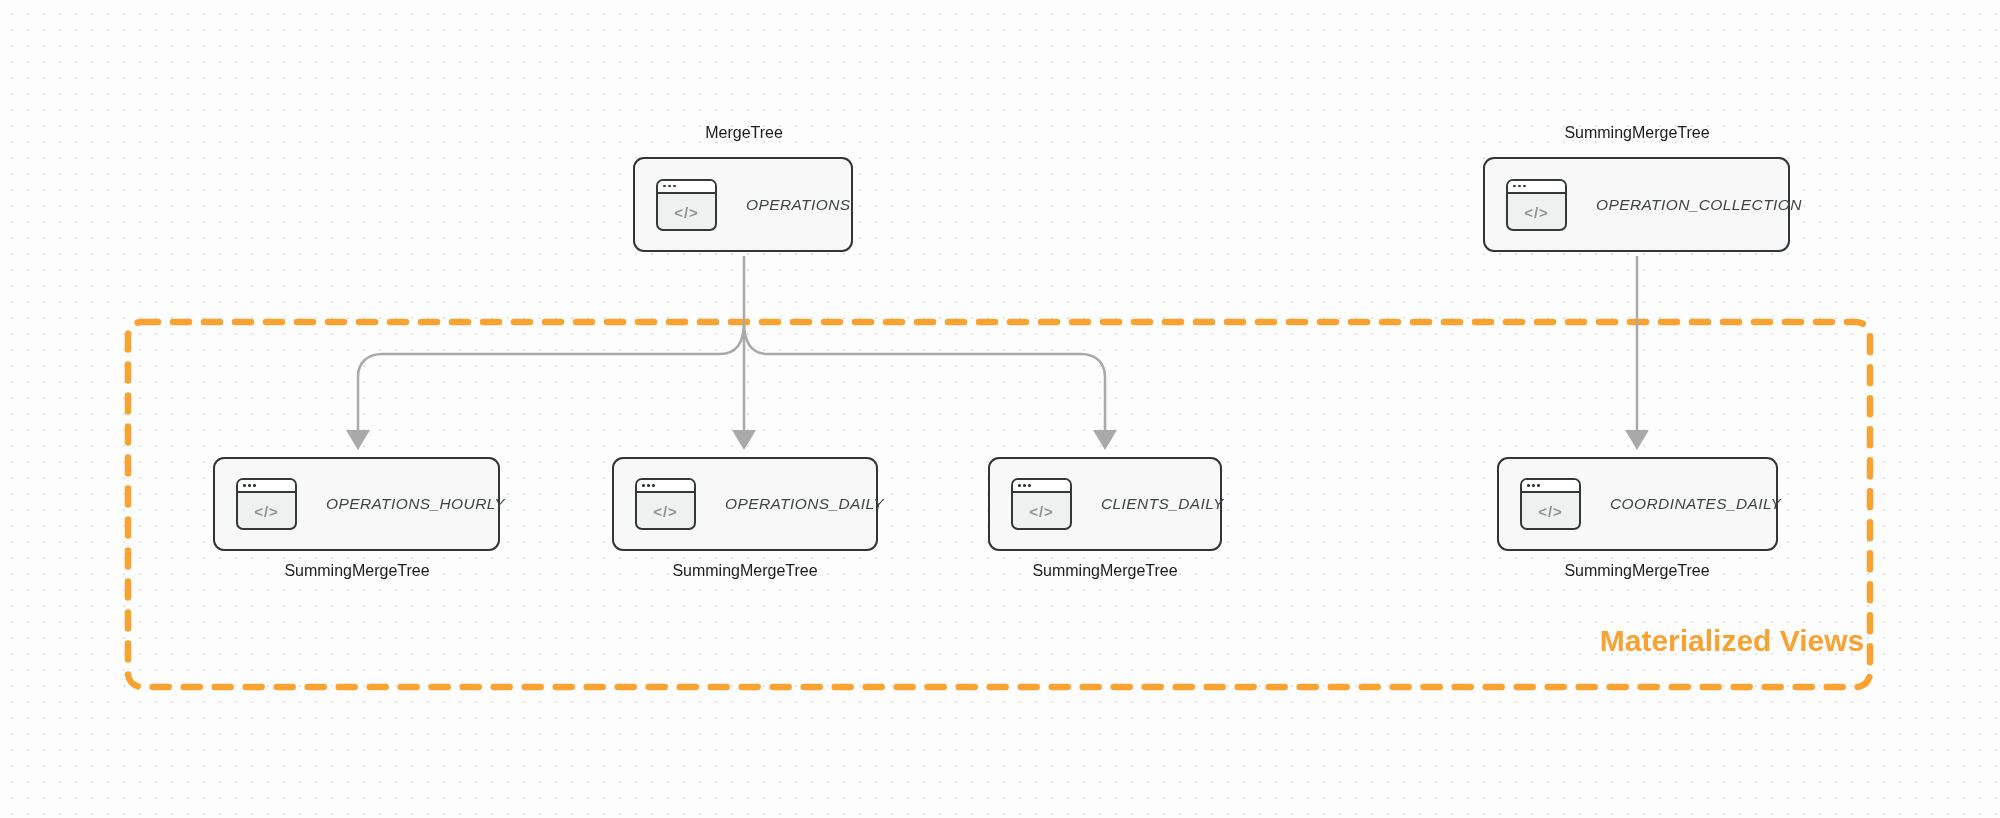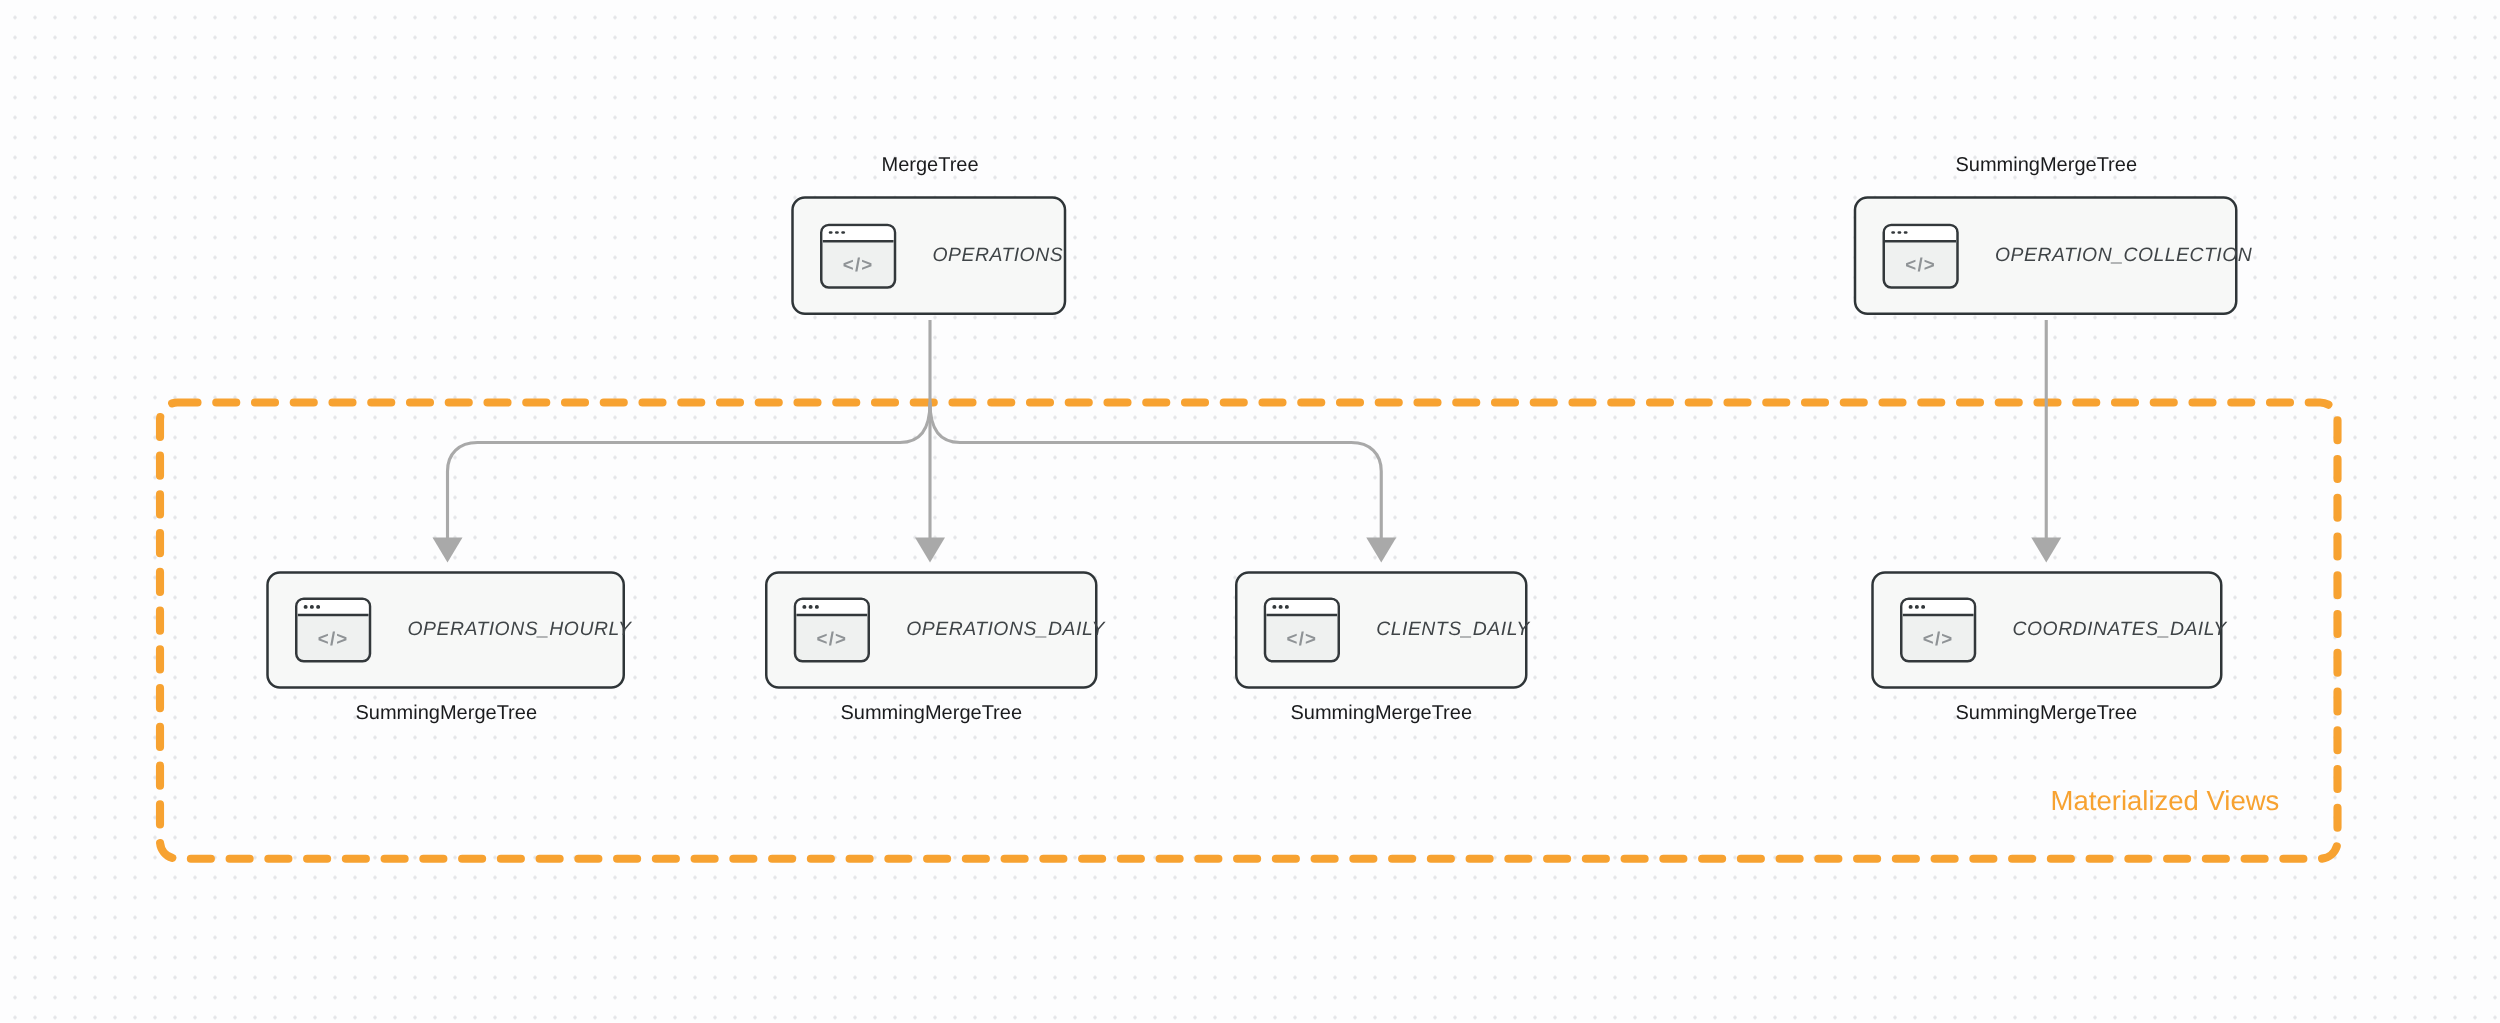--- a/index.html
+++ b/index.html
@@ -79,22 +79,22 @@
     position: absolute;
     transform: translateX(-50%);
     font-size: 16px;
     color: #1a1b1d;
     white-space: nowrap;
     line-height: 20px;
   }
   .group-label {
     position: absolute;
     transform: translate(-50%, -50%);
-    font-size: 22px;
-    font-weight: 400;
+    font-size: 30px;
+    font-weight: 700;
     color: #f7a231;
     white-space: nowrap;
     text-align: center;
   }
 </style>
 </head>
 <body>
 
 <div class="canvas">
 

